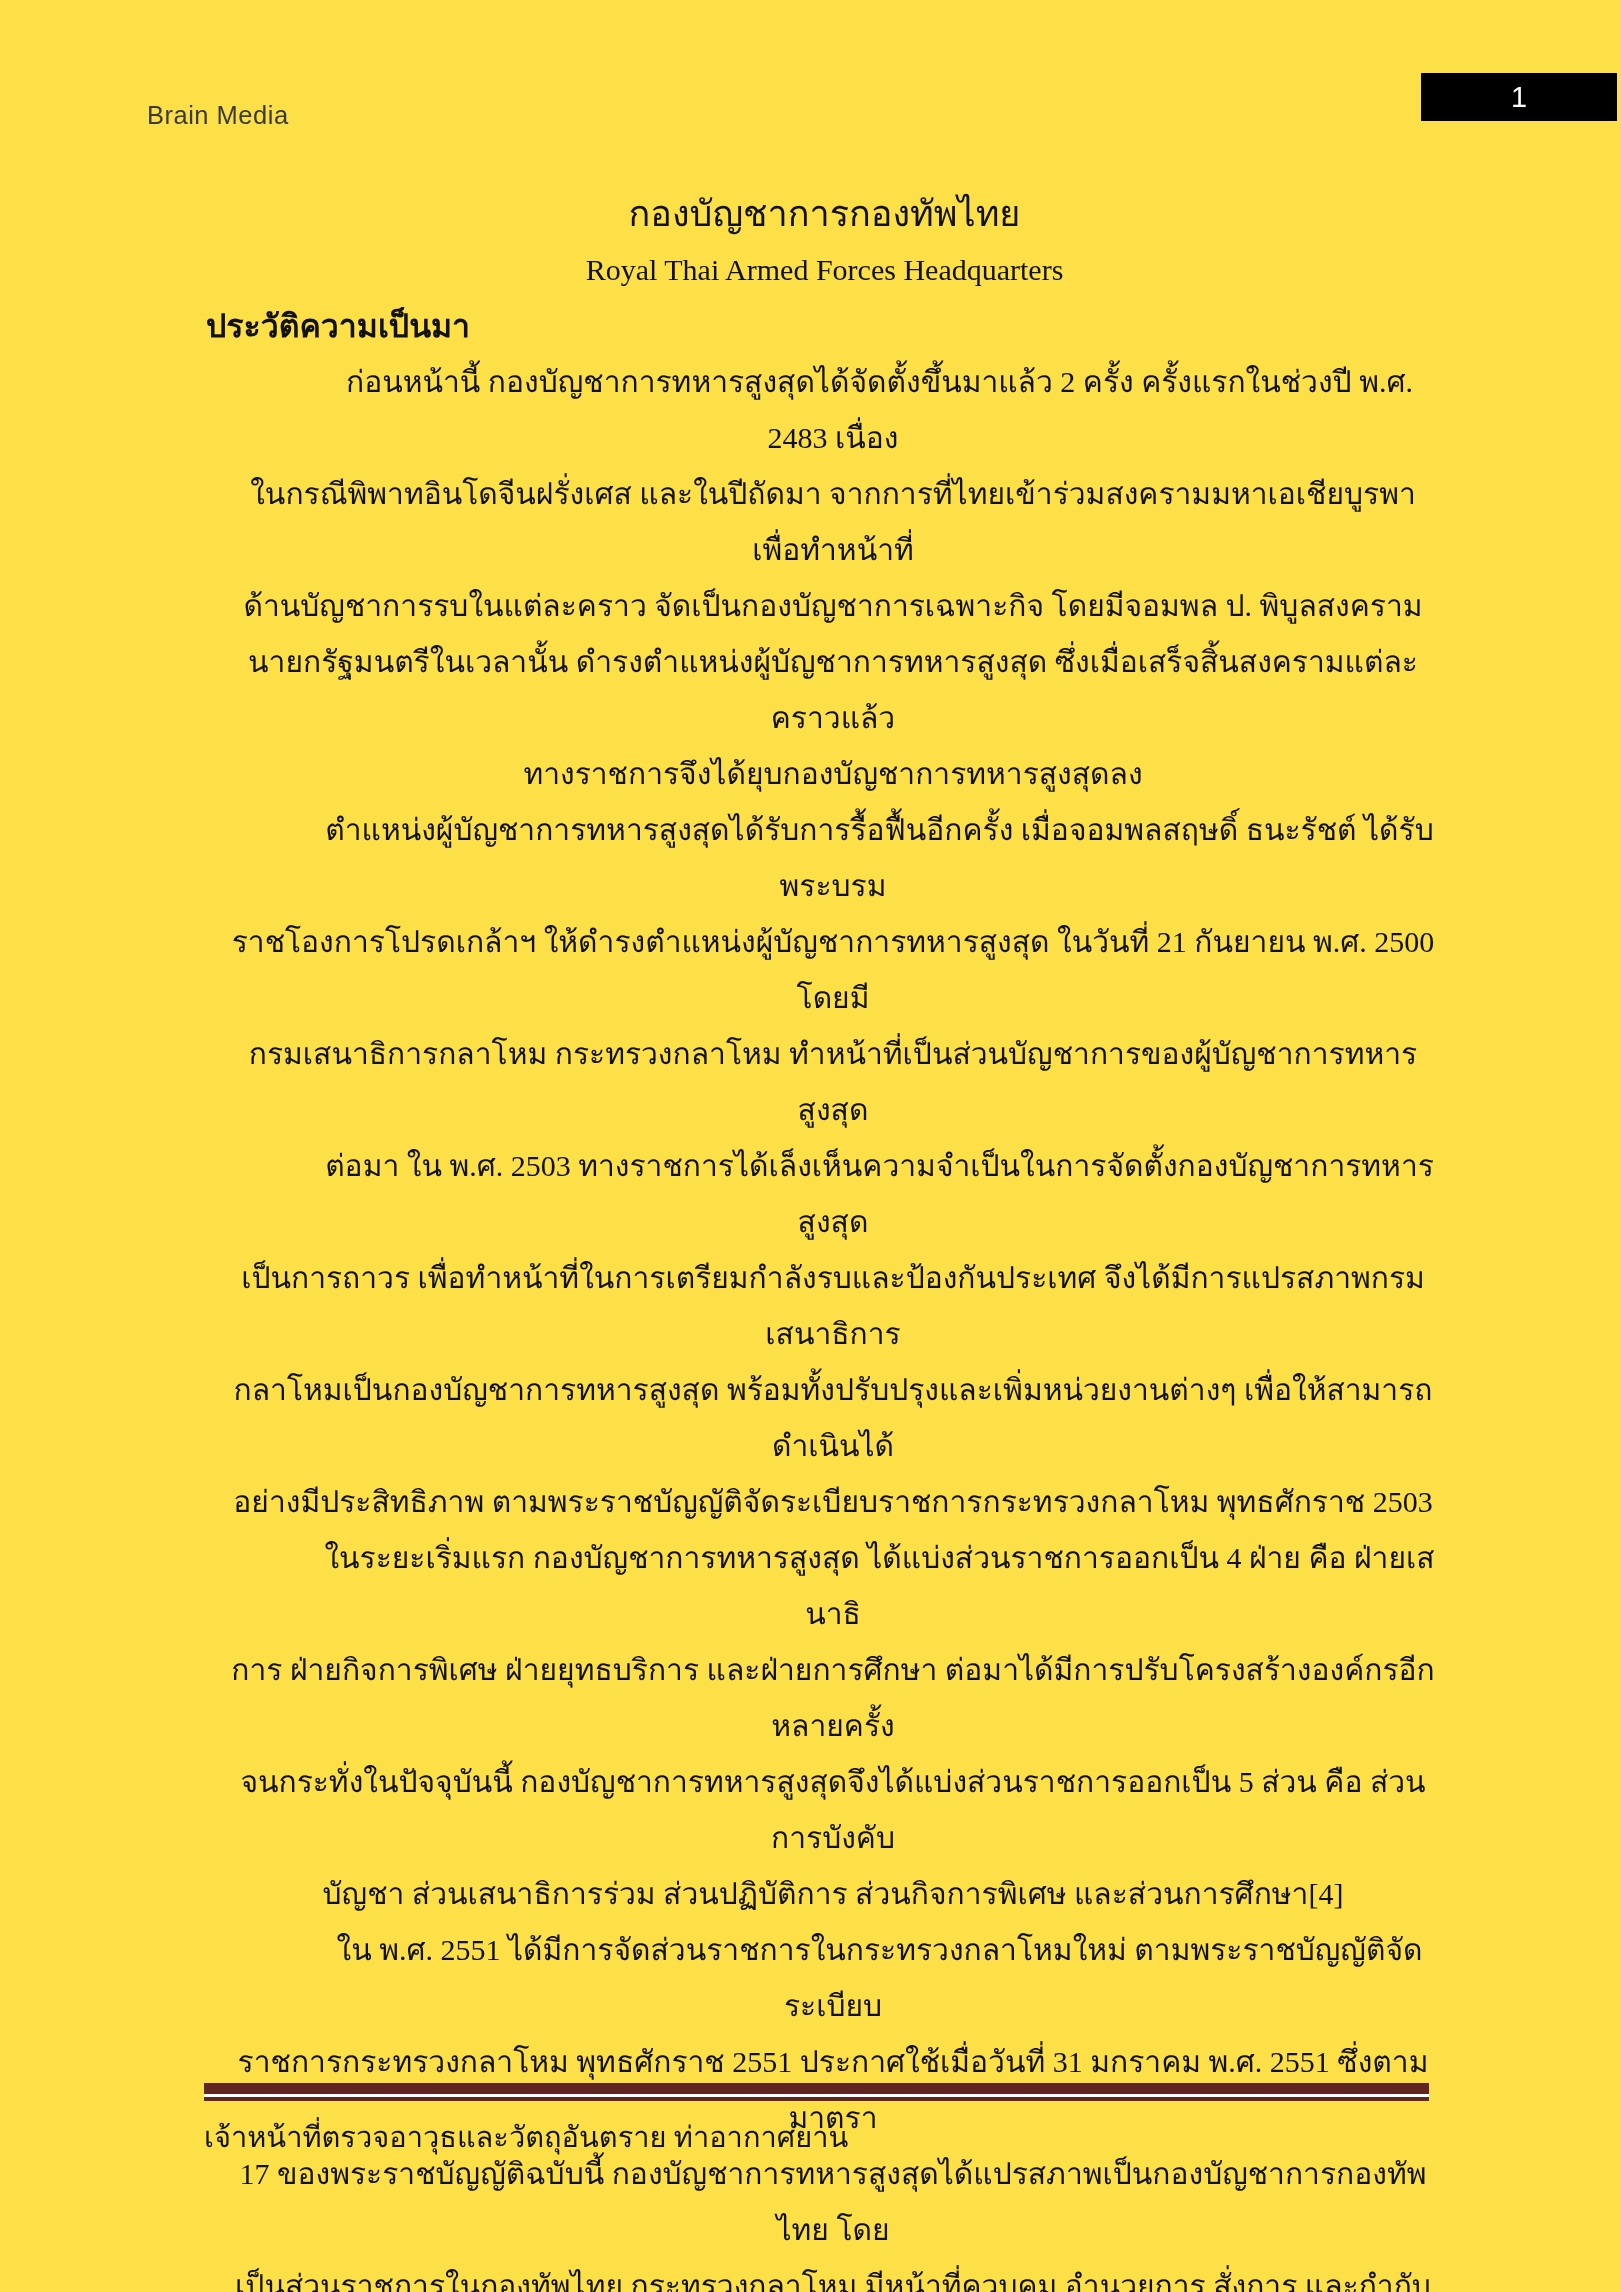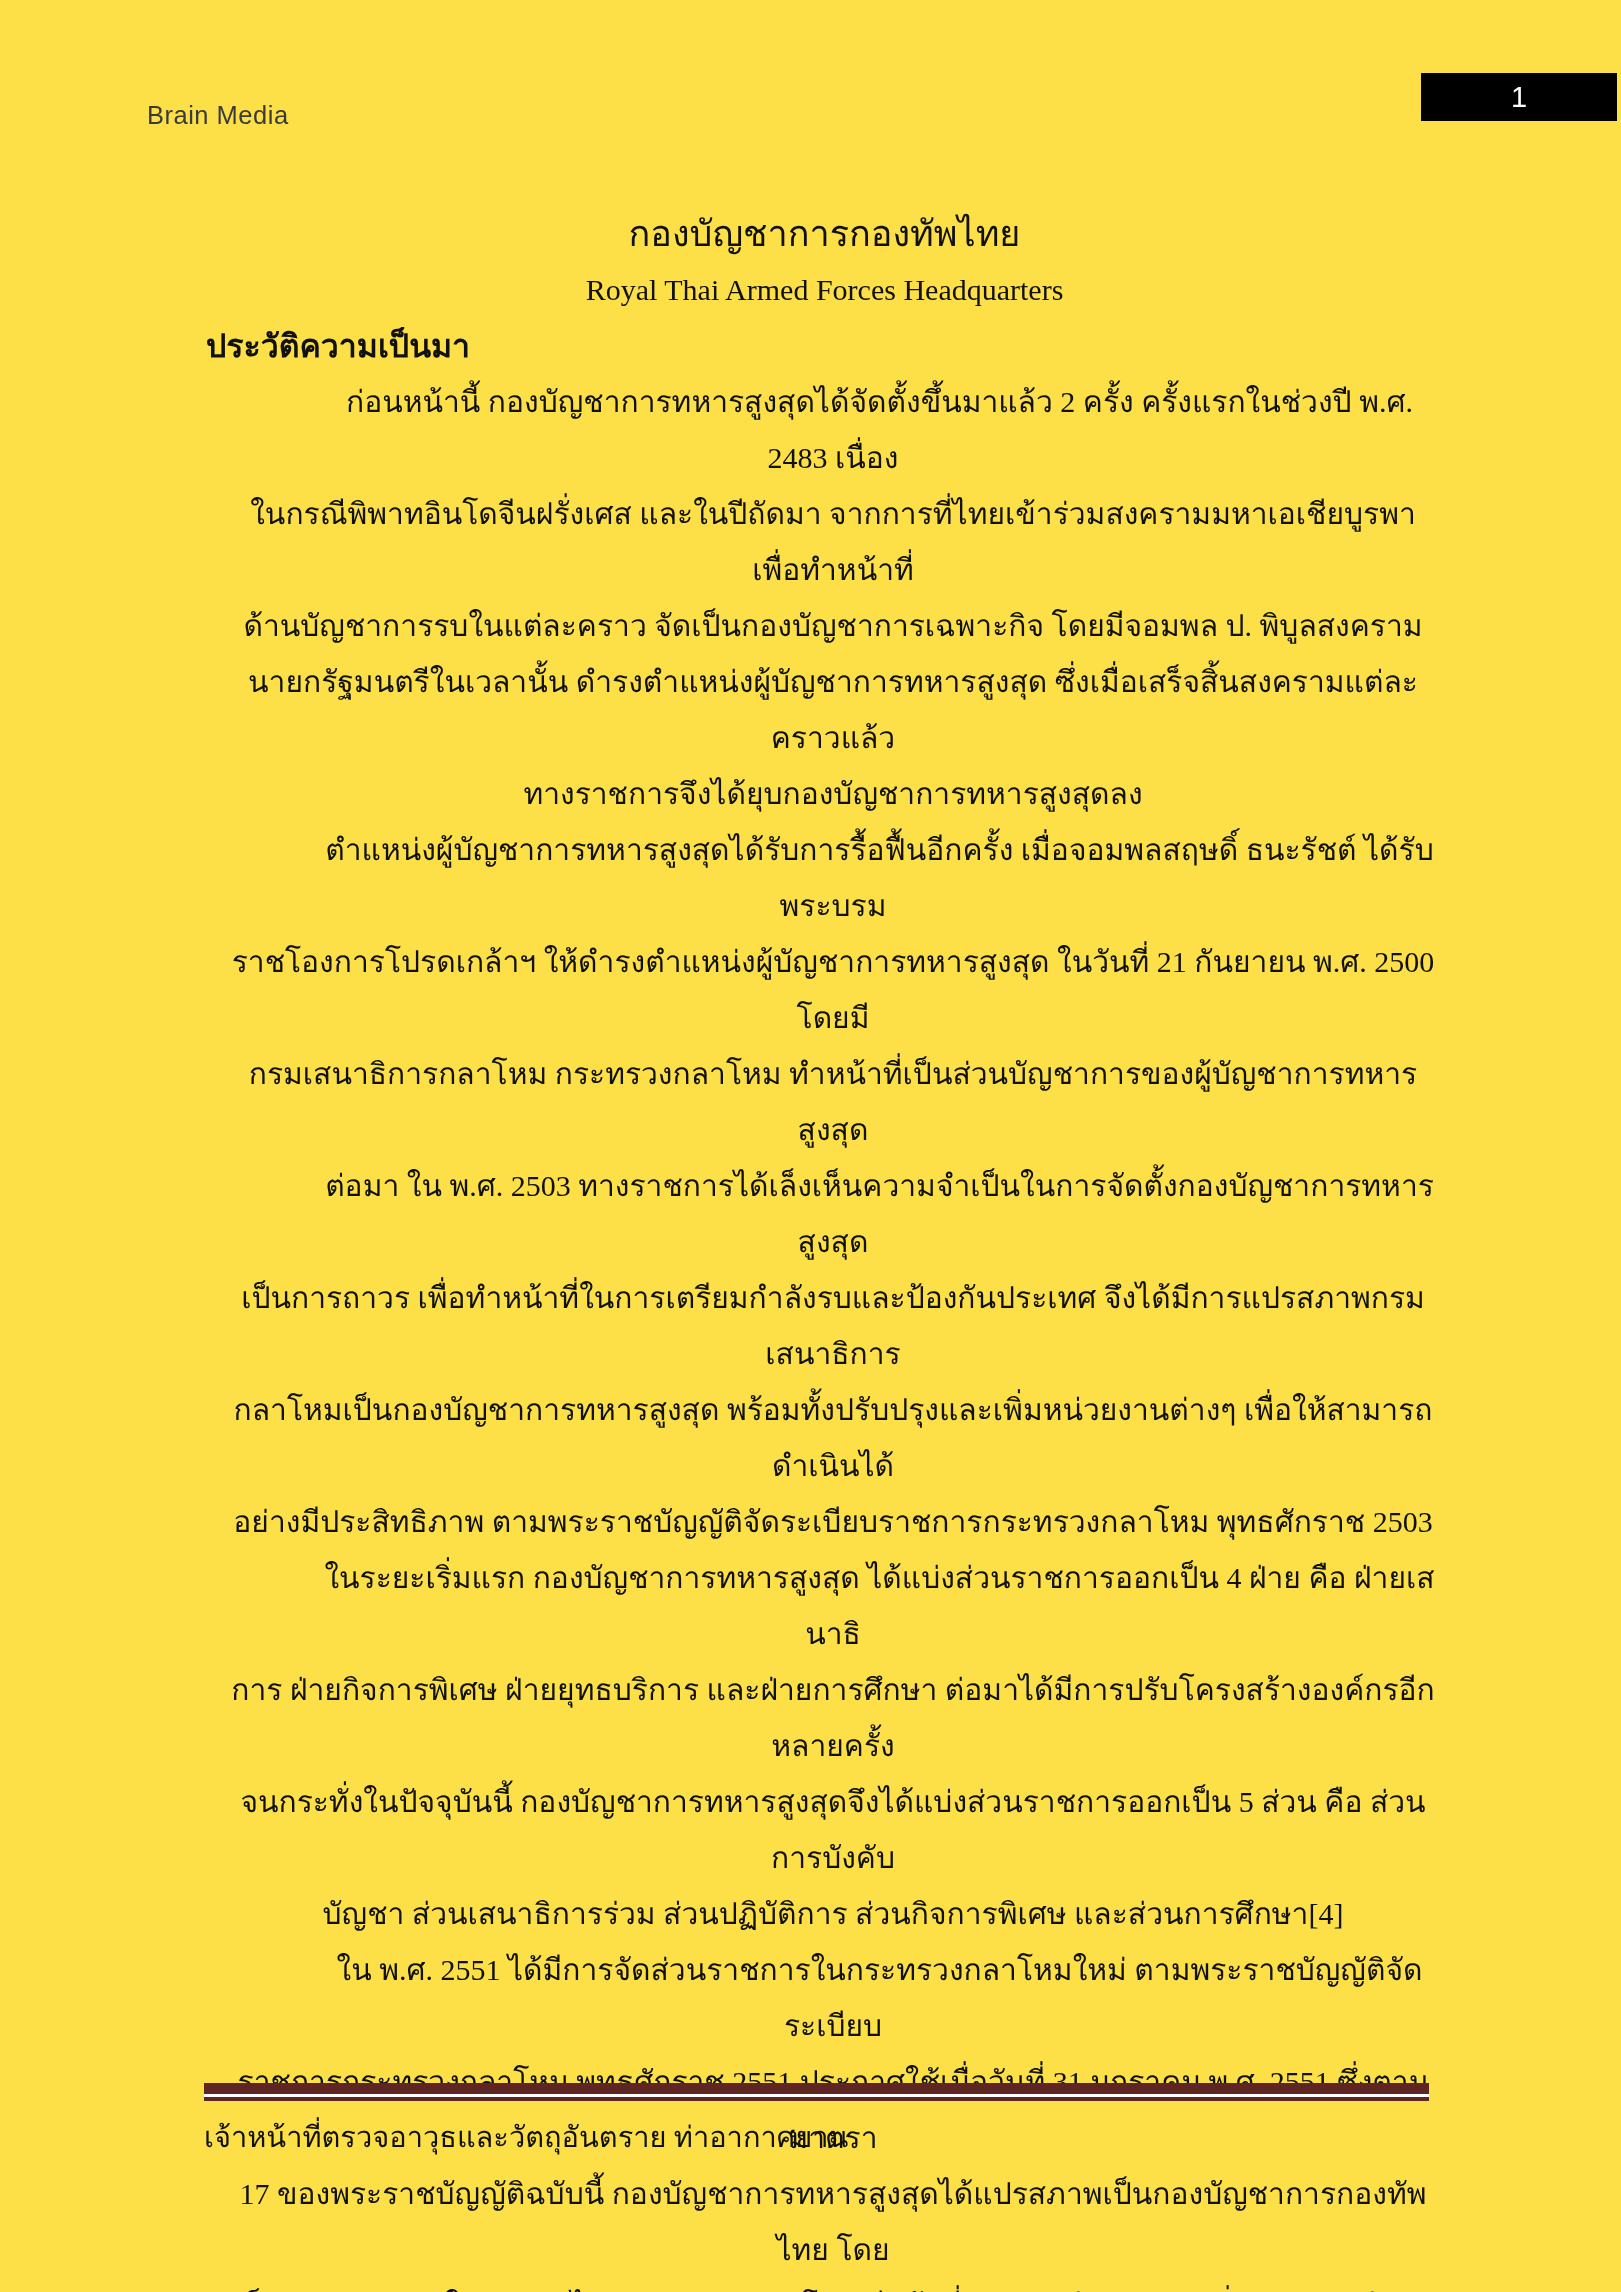--- a/index.html
+++ b/index.html
@@ -33,21 +33,20 @@
   
   .content {
     position:absolute; left:206px; top:186px;
     width:1237px;
   }
   .doc-title {
     text-align:center;
     font-size:36px; font-weight:400;
     line-height:56px;
     white-space:nowrap;
-    margin-top:20px;
   }
   .doc-subtitle {
     text-align:center;
     font-family:Liberation Serif, serif;
     font-size:30px; font-weight:400;
     line-height:56px;
     white-space:nowrap;
   }
   .section-heading {
     font-size:32px; font-weight:700;

